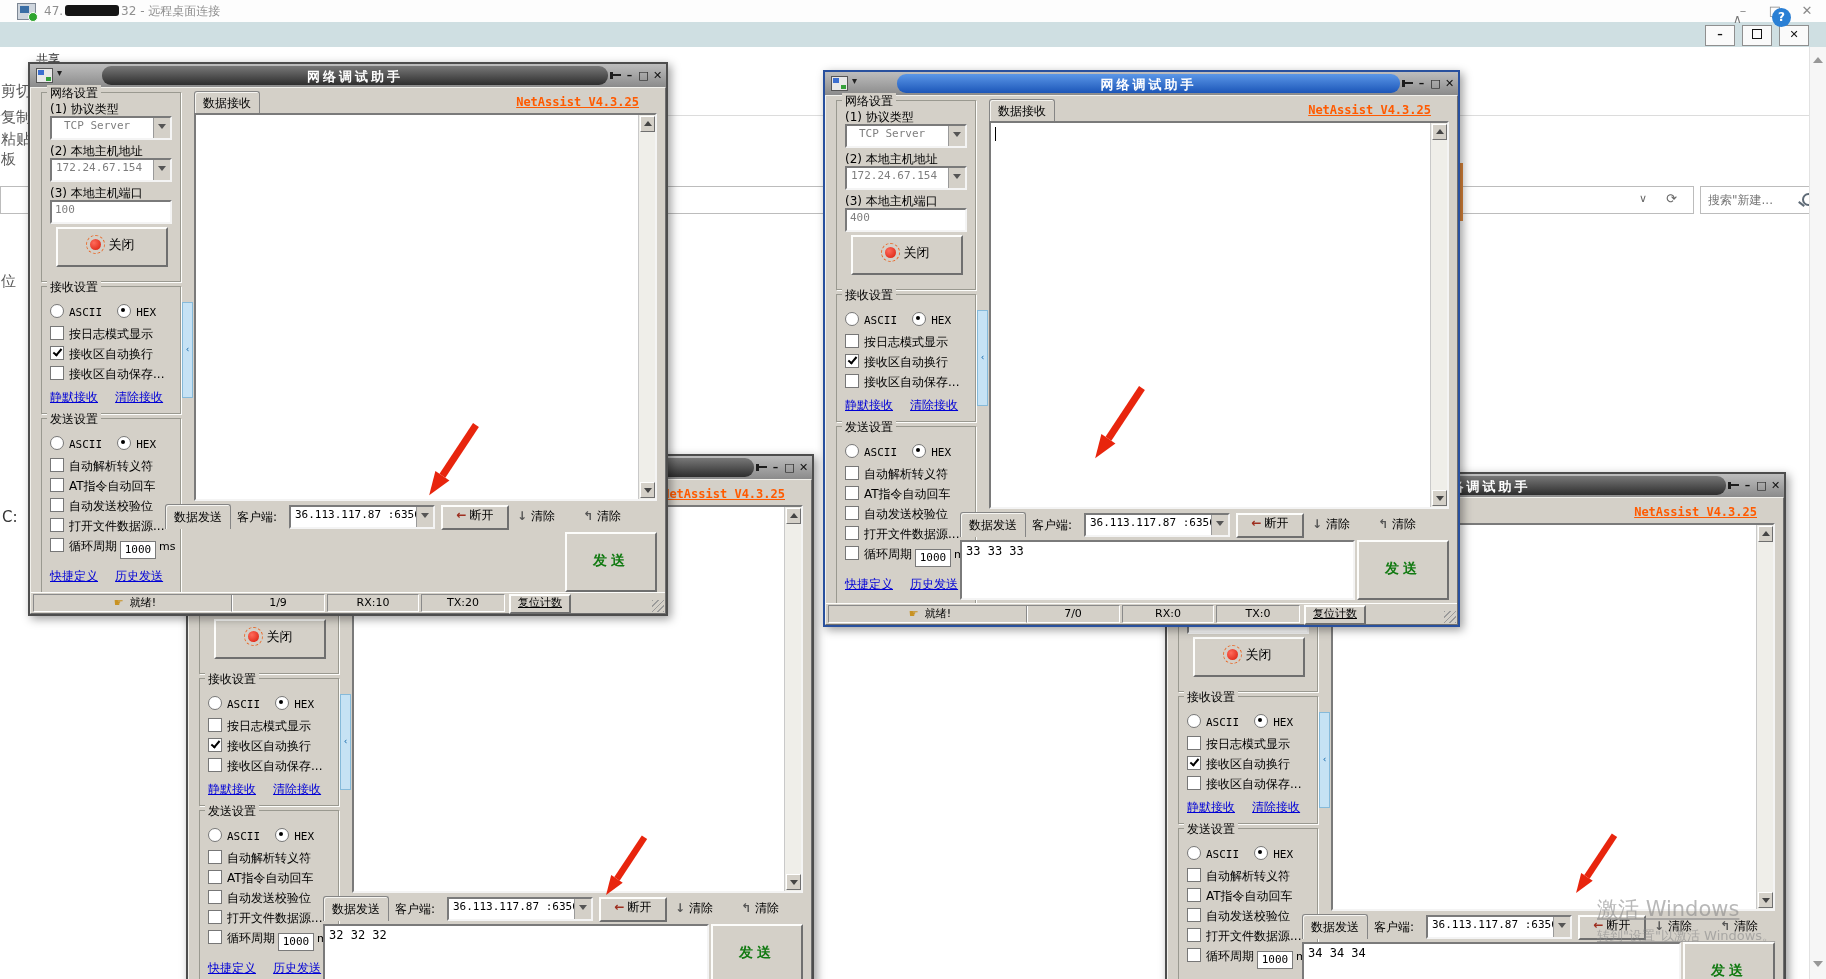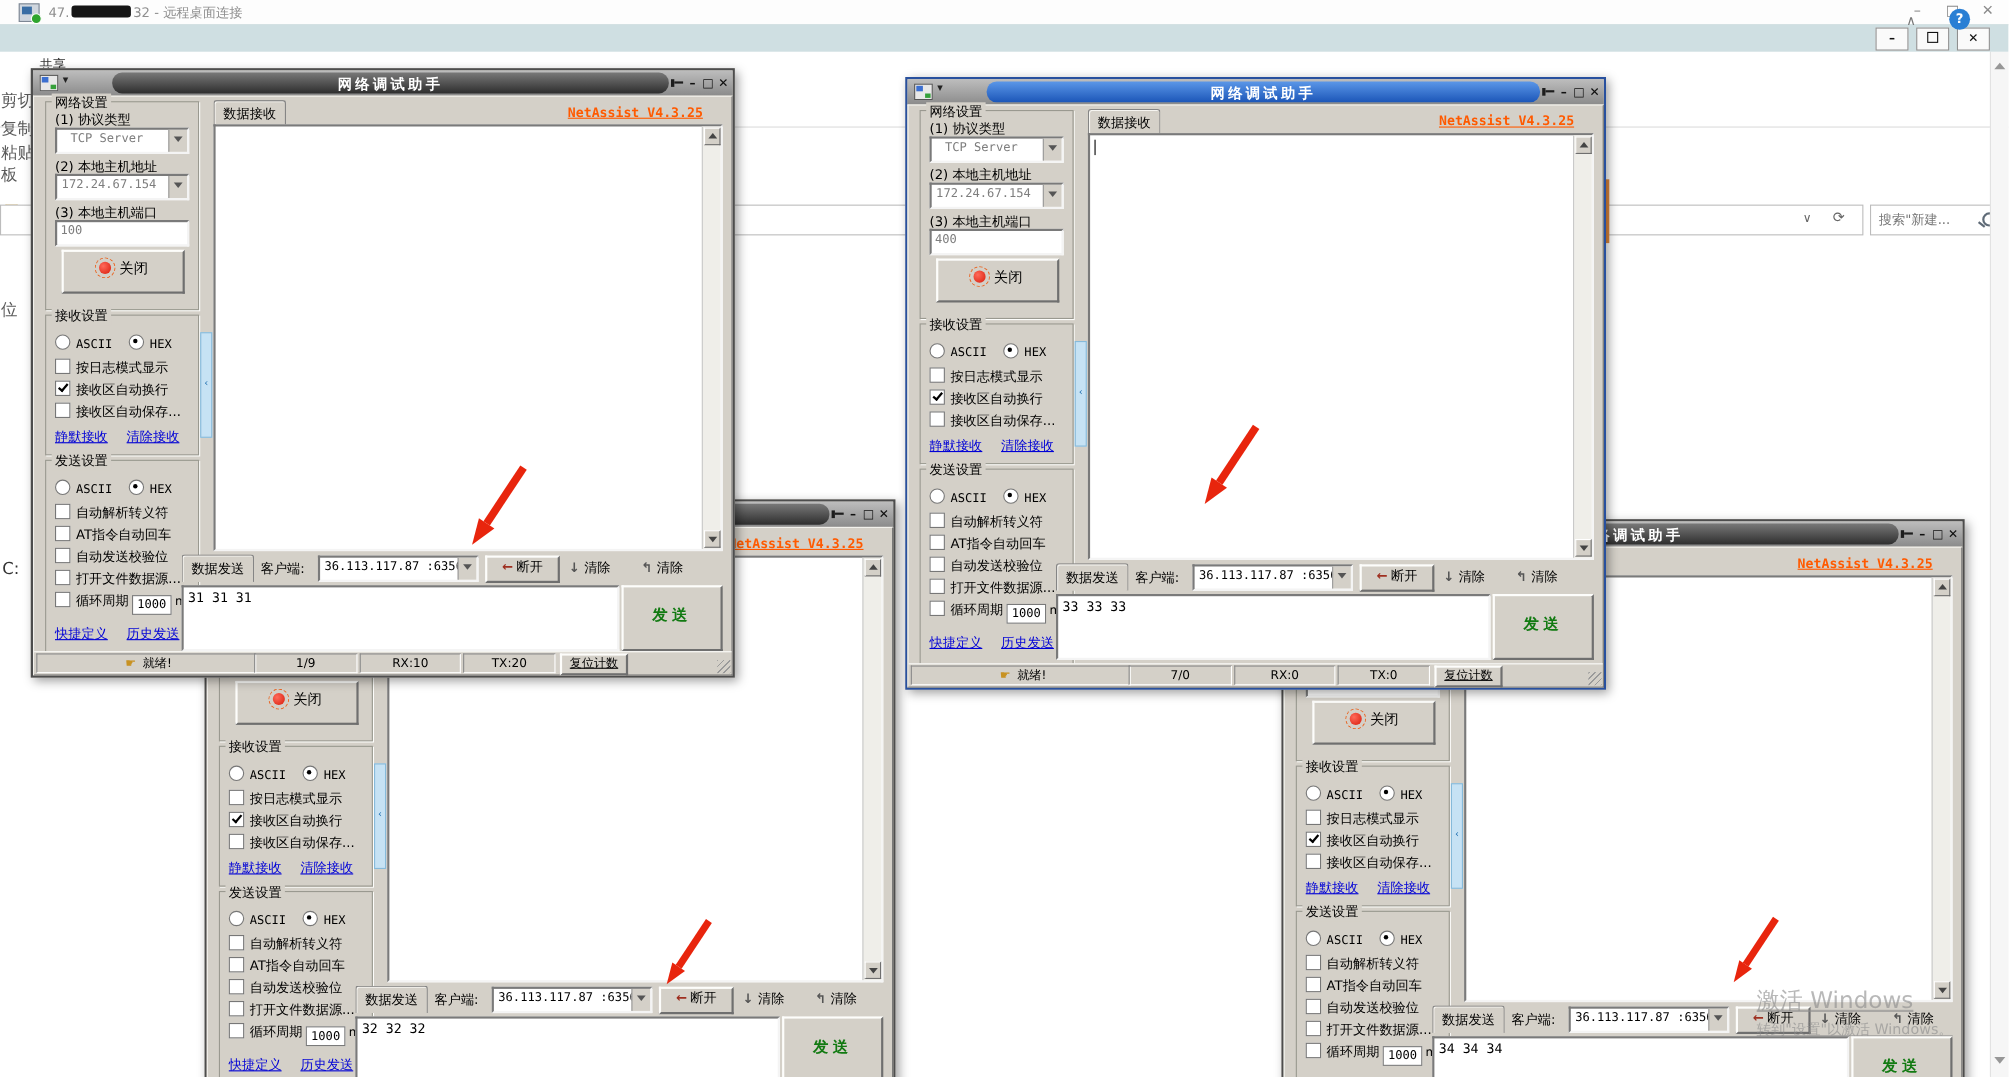--- a/index.html
+++ b/index.html
@@ -593,23 +593,20 @@
           <span class="disc-arrow">←</span><span>断开</span>
         </div>
         <div class="flat clear1">
           <span class="clr-icon">↓</span><span>清除</span>
         </div>
         <div class="flat clear2">
           <span class="clr-icon">↰</span><span>清除</span>
         </div>
       </div>
 
-      <div class="send-box">
-        <span class="send-text">31 31 31</span>
-      </div>
       <div class="btn send-btn"><span>发送</span></div>
 
       <div class="statusbar">
         <div class="st st0">
           <span class="hand">☛</span><span>就绪!</span>
         </div>
         <div class="st st1"><span>1/9</span></div>
         <div class="st st2"><span>RX:10</span></div>
         <div class="st st3"><span>TX:20</span></div>
         <div class="btn reset"><span>复位计数</span></div>

